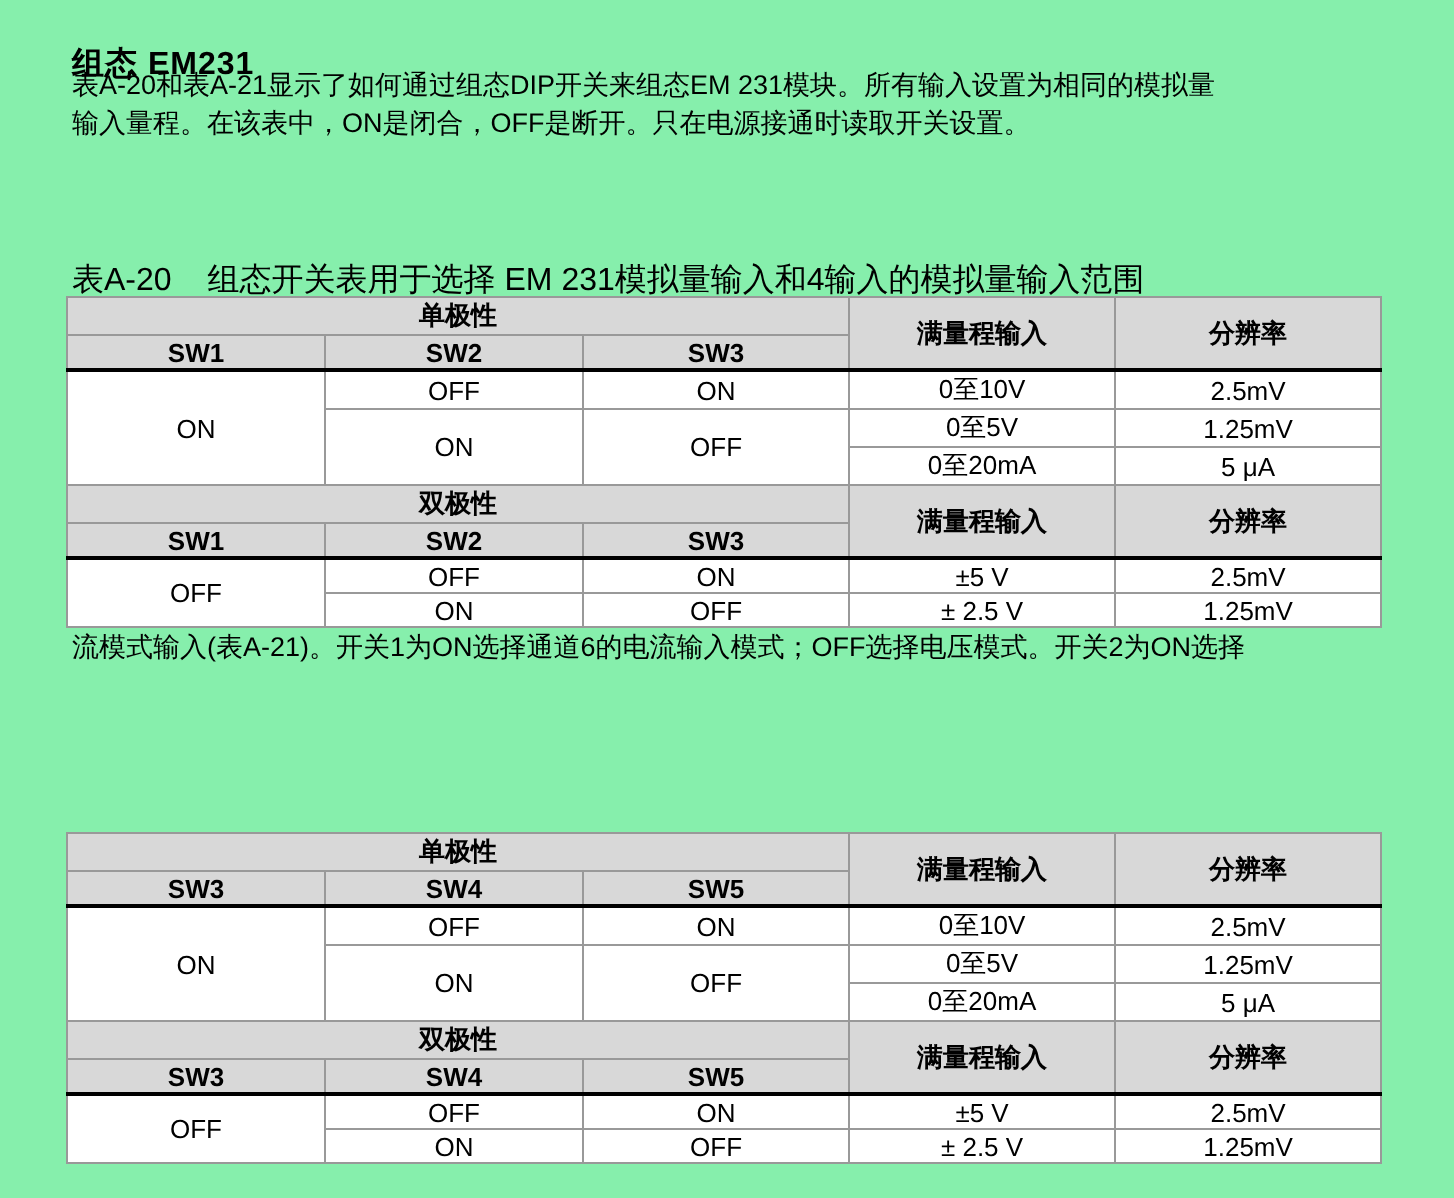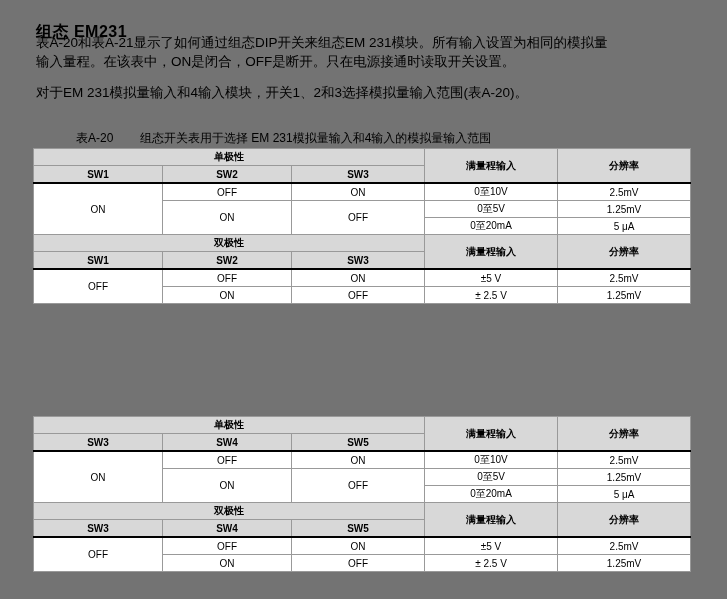--- a/index.html
+++ b/index.html
@@ -1,39 +1,39 @@
 <!DOCTYPE html>
 <html><head>
 <meta charset="utf-8">
 <style>
   html,body{margin:0;padding:0;}
   body{
     width:727px;height:599px;background:#ffffff;
     font-family:"Liberation Sans","DejaVu Sans",sans-serif;
     color:#000;
   }
-  #doc{position:relative;width:727px;height:599px;background:#737373;overflow:hidden;}
+  #doc{position:relative;width:727px;height:599px;background:#86efac;overflow:hidden;}
 
   .title{position:absolute;left:36px;top:11px;font-size:16px;font-weight:bold;letter-spacing:0.5px;}
 
   .para{position:absolute;left:36px;width:655px;font-size:13.5px;line-height:19px;}
   .para div{white-space:nowrap;}
   #para-intro{top:33px;}
   #para-4input{top:83px;}
   #para-8input{top:314px;}
 
-  .tbl-caption{position:absolute;left:36px;font-size:12px;white-space:nowrap;margin-left:40px;}
+  .tbl-caption{position:absolute;left:36px;font-size:16px;white-space:nowrap;}
   .tbl-caption .cap-label{display:inline-block;min-width:46px;margin-right:18px;}
   #caption-a20{top:130px;}
   #caption-a21{top:398px;}
 
   table.cfg{
     position:absolute;left:33px;width:657px;
     border-collapse:collapse;table-layout:fixed;
-    font-size:10px;
+    font-size:13px;
   }
   #table-a20{top:148px;}
   #table-a21{top:416px;}
 
   table.cfg td{
     border:1px solid #999999;
     height:16px;padding:0 2px;
     text-align:center;vertical-align:middle;
     background:#ffffff;
     overflow:hidden;white-space:nowrap;
@@ -51,23 +51,20 @@
 
 <div id="doc">
 
   <h1 class="title">组态 EM231</h1>
 
   <div class="para" id="para-intro">
     <div>表A-20和表A-21显示了如何通过组态DIP开关来组态EM 231模块。所有输入设置为相同的模拟量</div>
     <div>输入量程。在该表中，ON是闭合，OFF是断开。只在电源接通时读取开关设置。</div>
   </div>
 
-  <div class="para" id="para-4input">
-    <div>对于EM 231模拟量输入和4输入模块，开关1、2和3选择模拟量输入范围(表A-20)。</div>
-  </div>
 
   <div class="tbl-caption" id="caption-a20">
     <span class="cap-label">表A-20</span><span>组态开关表用于选择 EM 231模拟量输入和4输入的模拟量输入范围</span>
   </div>
 
   <table class="cfg" id="table-a20">
     <colgroup>
         <col style="width:129px">
         <col style="width:129px">
         <col style="width:133px">
@@ -122,20 +119,21 @@
       <tr>
         <td>ON</td>
         <td>OFF</td>
         <td>± 2.5 V</td>
         <td>1.25mV</td>
       </tr>
     </tbody>
   </table>
 
   <div class="para" id="para-8input">
+    <div>流模式输入(表A-21)。开关1为ON选择通道6的电流输入模式；OFF选择电压模式。开关2为ON选择</div>
   </div>
 
 
   <table class="cfg" id="table-a21">
     <colgroup>
         <col style="width:129px">
         <col style="width:129px">
         <col style="width:133px">
         <col style="width:133px">
         <col style="width:133px">

